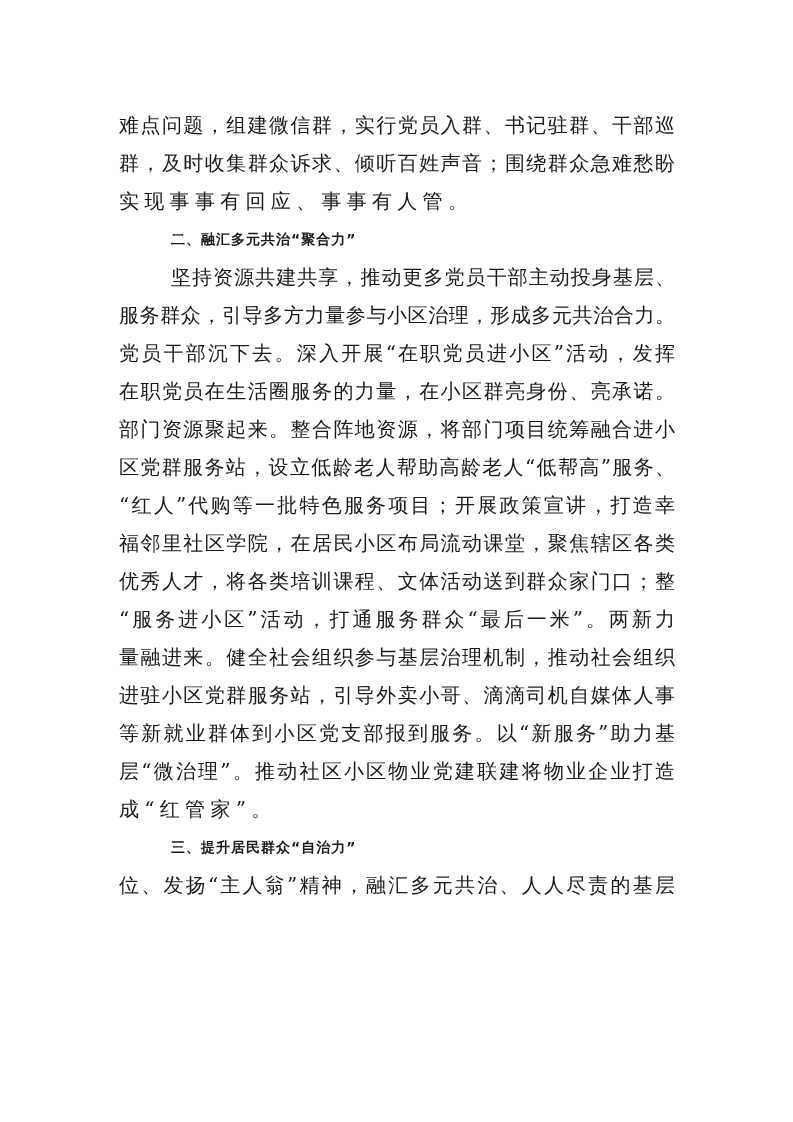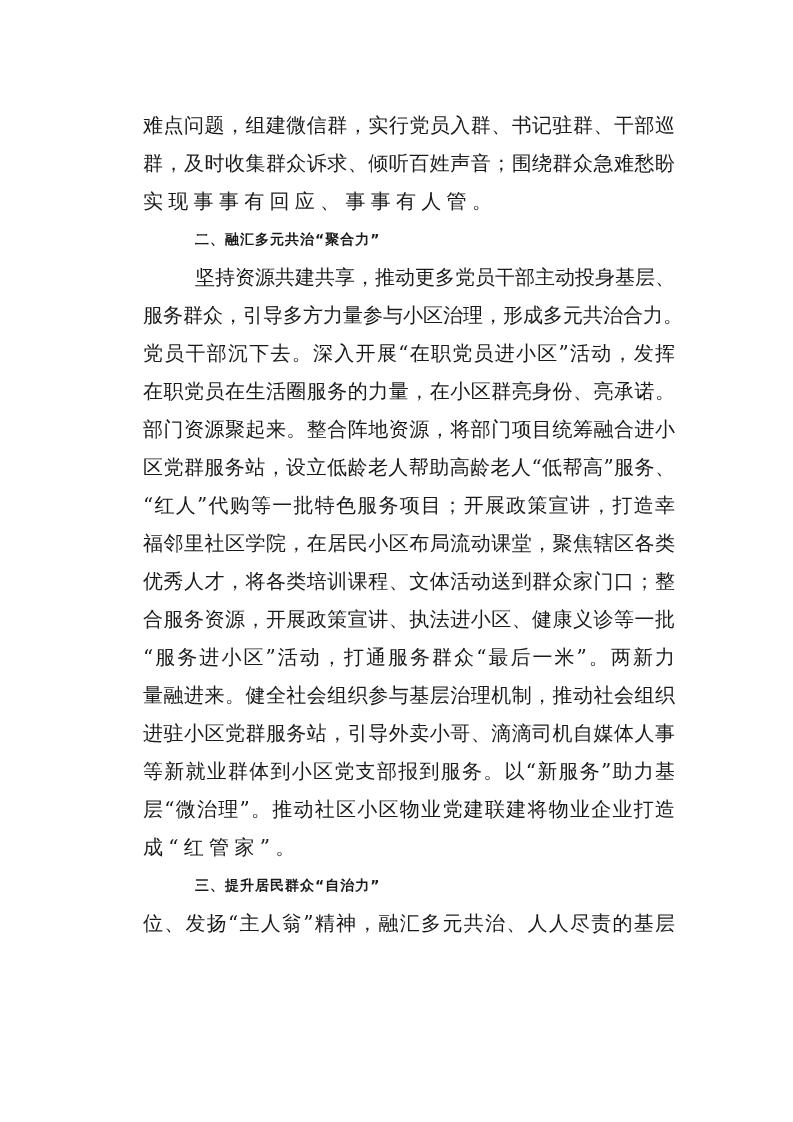--- a/index.html
+++ b/index.html
@@ -29,21 +29,20 @@
     width: 556px;
   }
   .line {
     height: 38px;
     line-height: 38px;
     font-size: 20px;
     white-space: nowrap;
     text-align: justify;
     text-align-last: justify;
     letter-spacing: 0;
-    margin-left: 24px;
   }
   .line.last {
     text-align-last: left;
     letter-spacing: 5.3px;
   }
   .indent {
     padding-left: 52px;
   }
   .heading {
     font-family: "DejaVu Sans", "Liberation Sans", sans-serif;
@@ -69,21 +68,20 @@
       <div class="line heading indent">二、融汇多元共治“聚合力”</div>
       <div class="line indent">坚持资源共建共享，推动更多党员干部主动投身基层、</div>
       <div class="line">服务群众，引导多方力量参与小区治理，形成多元共治合力。</div>
       <div class="line">党员干部沉下去。深入开展“在职党员进小区”活动，发挥</div>
       <div class="line">在职党员在生活圈服务的力量，在小区群亮身份、亮承诺。</div>
       <div class="line">部门资源聚起来。整合阵地资源，将部门项目统筹融合进小</div>
       <div class="line">区党群服务站，设立低龄老人帮助高龄老人“低帮高”服务、</div>
       <div class="line">“红人”代购等一批特色服务项目；开展政策宣讲，打造幸</div>
       <div class="line">福邻里社区学院，在居民小区布局流动课堂，聚焦辖区各类</div>
       <div class="line">优秀人才，将各类培训课程、文体活动送到群众家门口；整</div>
-      <div class="line">合服务资源，开展政策宣讲、执法进小区、健康义诊等一批</div>
       <div class="line">“服务进小区”活动，打通服务群众“最后一米”。两新力</div>
       <div class="line">量融进来。健全社会组织参与基层治理机制，推动社会组织</div>
       <div class="line">进驻小区党群服务站，引导外卖小哥、滴滴司机自媒体人事</div>
       <div class="line">等新就业群体到小区党支部报到服务。以“新服务”助力基</div>
       <div class="line">层“微治理”。推动社区小区物业党建联建将物业企业打造</div>
       <div class="line last">成“红管家”。</div>
     </div>
 
     <div>
       <div class="line heading indent">三、提升居民群众“自治力”</div>

